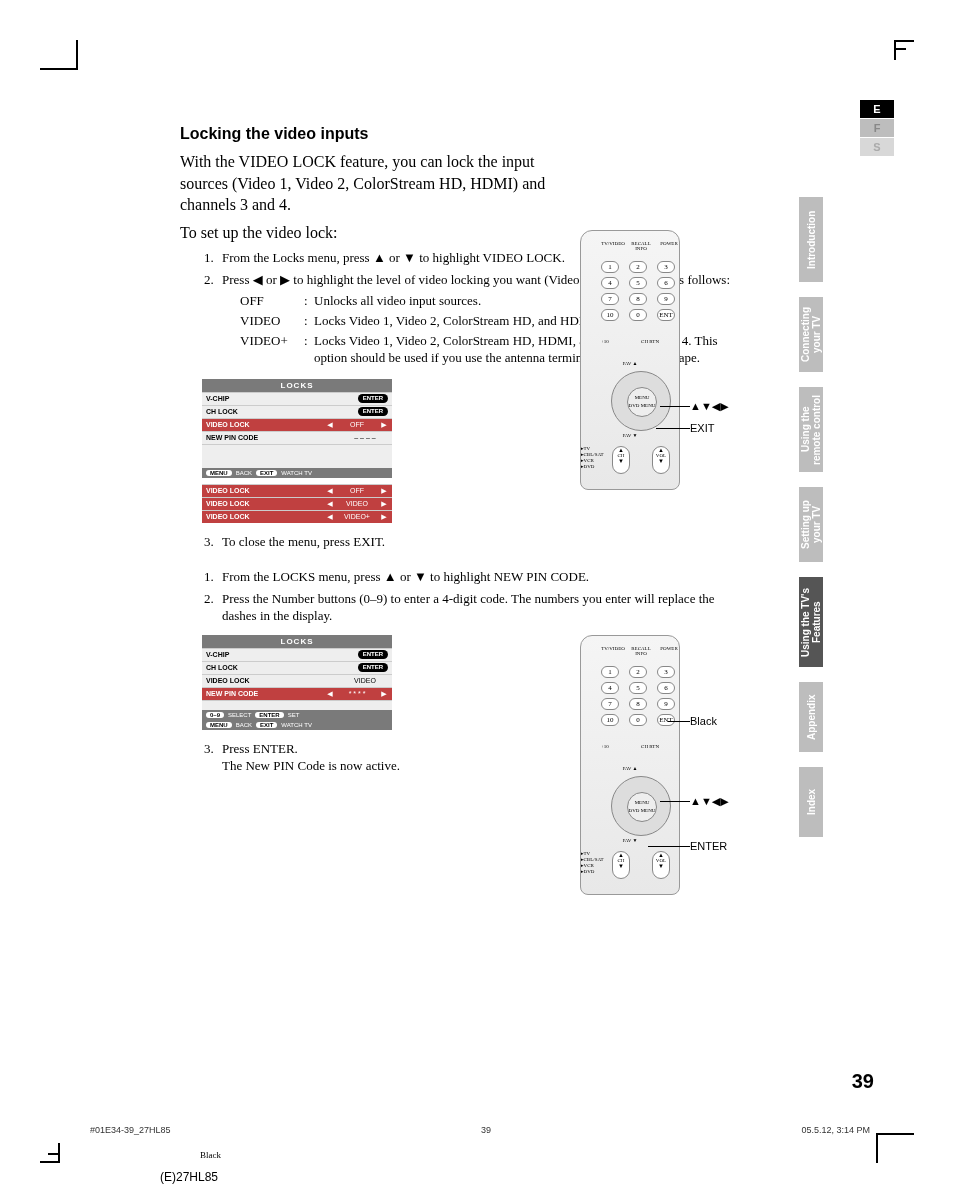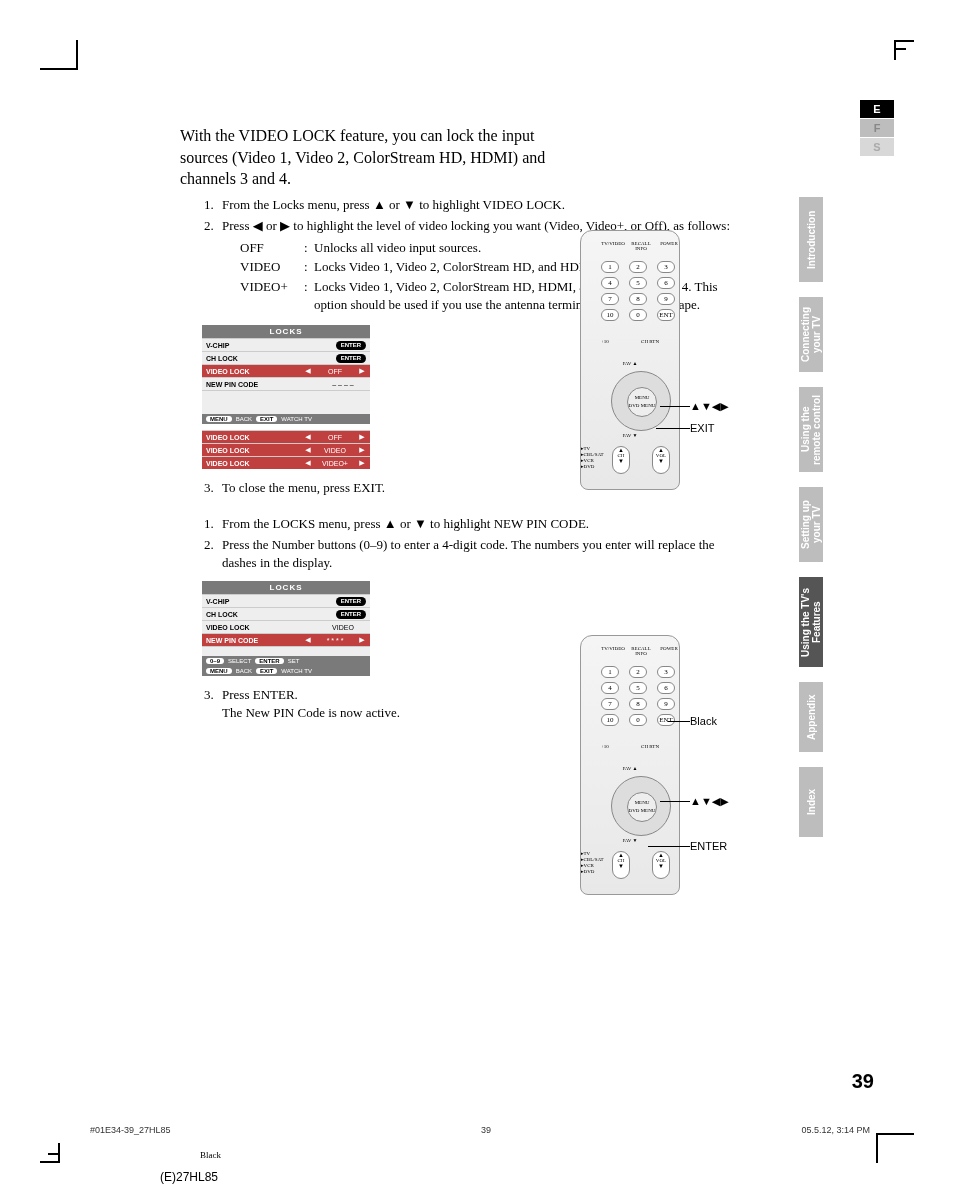--- a/index.html
+++ b/index.html
@@ -21,21 +21,21 @@
 .ol { margin-left:24px; }
 .li { font-size:13px; line-height:1.35; margin-bottom:4px; display:flex; }
 .li .num { width:18px; flex-shrink:0; }
 .li .txt { flex:1; }
 .sublist { margin-left:18px; margin-top:4px; }
 .def { display:flex; font-size:13px; line-height:1.35; margin-bottom:2px; }
 .def .term { width:64px; flex-shrink:0; }
 .def .colon { width:10px; flex-shrink:0; }
 .def .desc { flex:1; }
 
-.menu-box { margin:10px 0 10px 22px; width:168px; font-family: Arial, Helvetica, sans-serif; font-size:8px;border-radius:24px; }
+.menu-box { margin:10px 0 10px 22px; width:190px; font-family: Arial, Helvetica, sans-serif; font-size:8px;border-radius:24px; }
 .menu-hdr { background:#7a7a7a; color:#fff; text-align:center; font-weight:bold; padding:2px 0; letter-spacing:1px; }
 .menu-row { display:flex; align-items:center; background:#eee; border-top:1px solid #ccc; padding:1px 4px; height:13px; }
 .menu-row.sel { background:#c04040; color:#fff; }
 .menu-row .lbl { flex:1; font-weight:bold; font-size:7px; }
 .menu-row .val { width:46px; text-align:center; font-size:7px; }
 .menu-row .arrow { font-size:7px; color:#888; width:8px; text-align:center; }
 .menu-row.sel .arrow { color:#fff; }
 .pill { display:inline-block; background:#000; color:#fff; border-radius:6px; padding:0 5px; font-size:6px; font-weight:bold; line-height:9px; height:9px; }
 .menu-foot { background:#7a7a7a; color:#fff; padding:2px 4px; font-size:6px; display:flex; gap:4px; align-items:center; }
 .menu-foot .pill2 { background:#fff; color:#000; border-radius:5px; padding:0 4px; font-size:6px; font-weight:bold; }
@@ -84,21 +84,23 @@
   <div class="crop-tl"></div>
   <div class="crop-tl2"></div>
   <div class="crop-tr"></div>
   <div class="crop-tr2"></div>
   <div class="crop-bl"></div>
   <div class="crop-bl2"></div>
   <div class="crop-br"></div>
   <div class="crop-br2"></div>
 
   <div class="content">
+    <div class="h2">Locking the video inputs</div>
     <div class="para" style="width:390px">With the VIDEO LOCK feature, you can lock the input sources (Video 1, Video 2, ColorStream HD, HDMI) and channels 3 and 4.</div>
+    <div class="para">To set up the video lock:</div>
     <div class="ol">
       <div class="li">
           <span class="num">1.</span>
           <span class="txt" style="width:330px;display:inline-block">From the Locks menu, press ▲ or ▼ to highlight VIDEO LOCK.</span>
         </div>
       <div class="li">
           <span class="num">2.</span>
         <div class="txt" style="width:350px">
           <span>Press ◀ or ▶ to highlight the level of video locking you want (Video, Video+, or Off), as follows:</span>
           <div class="sublist">

